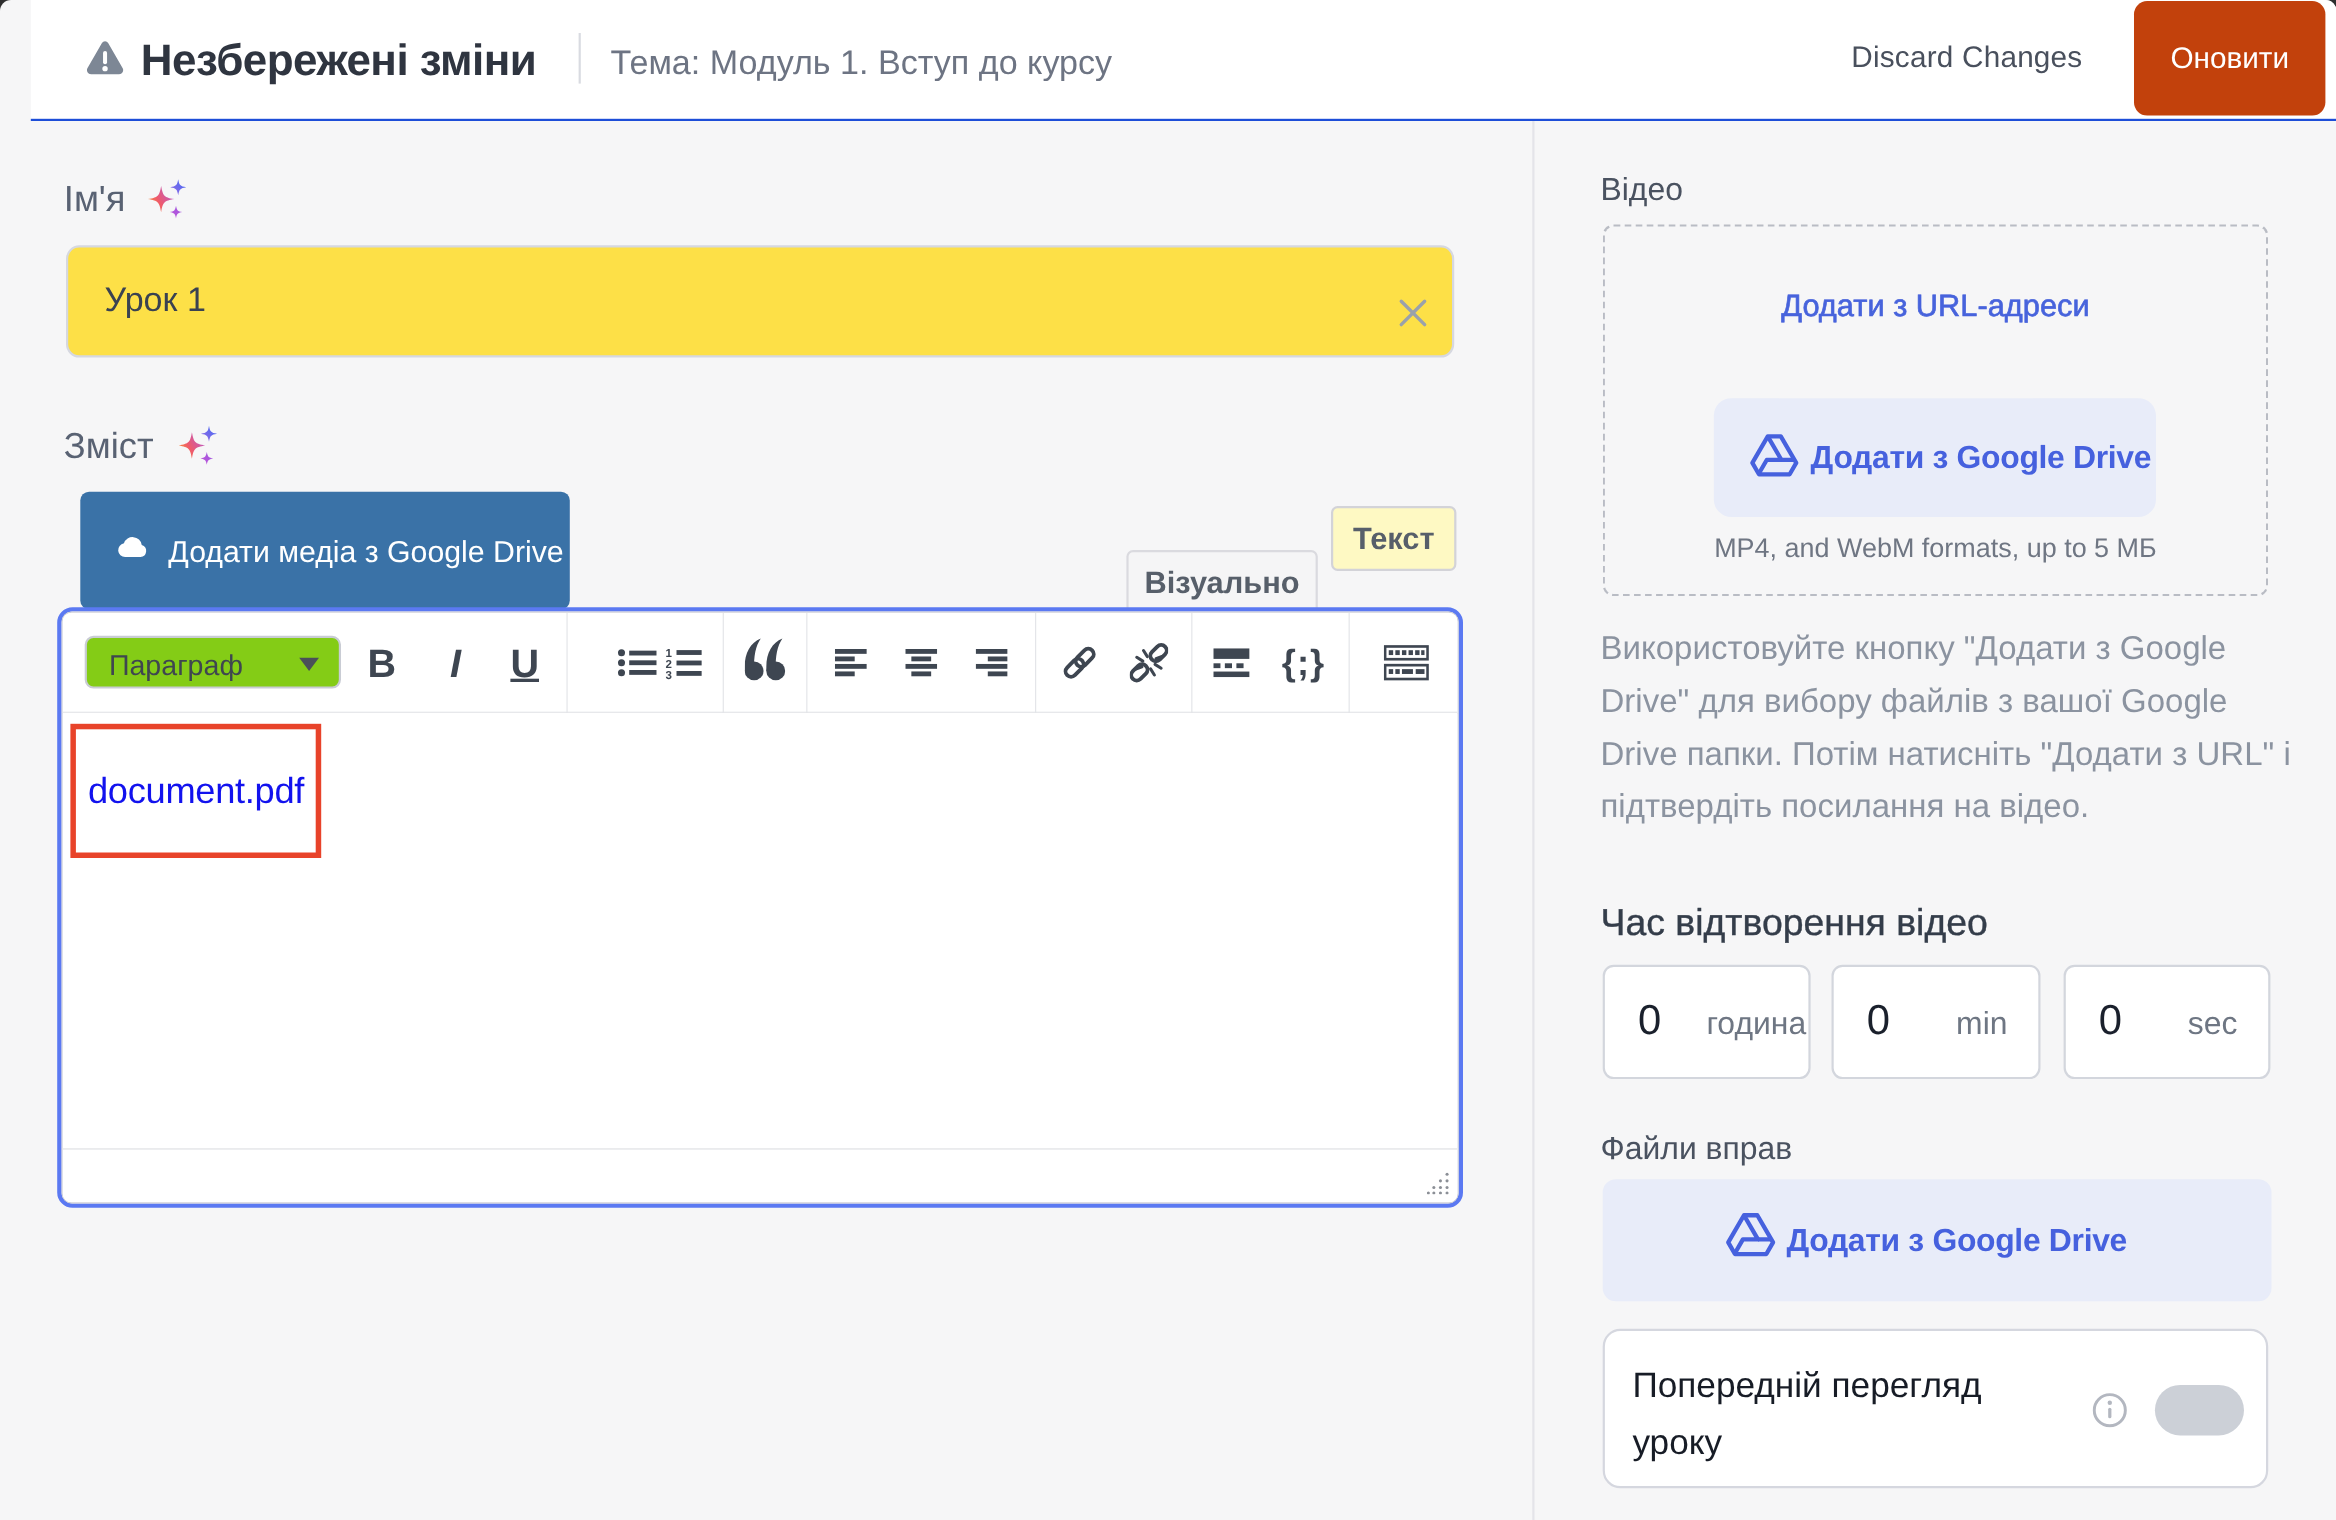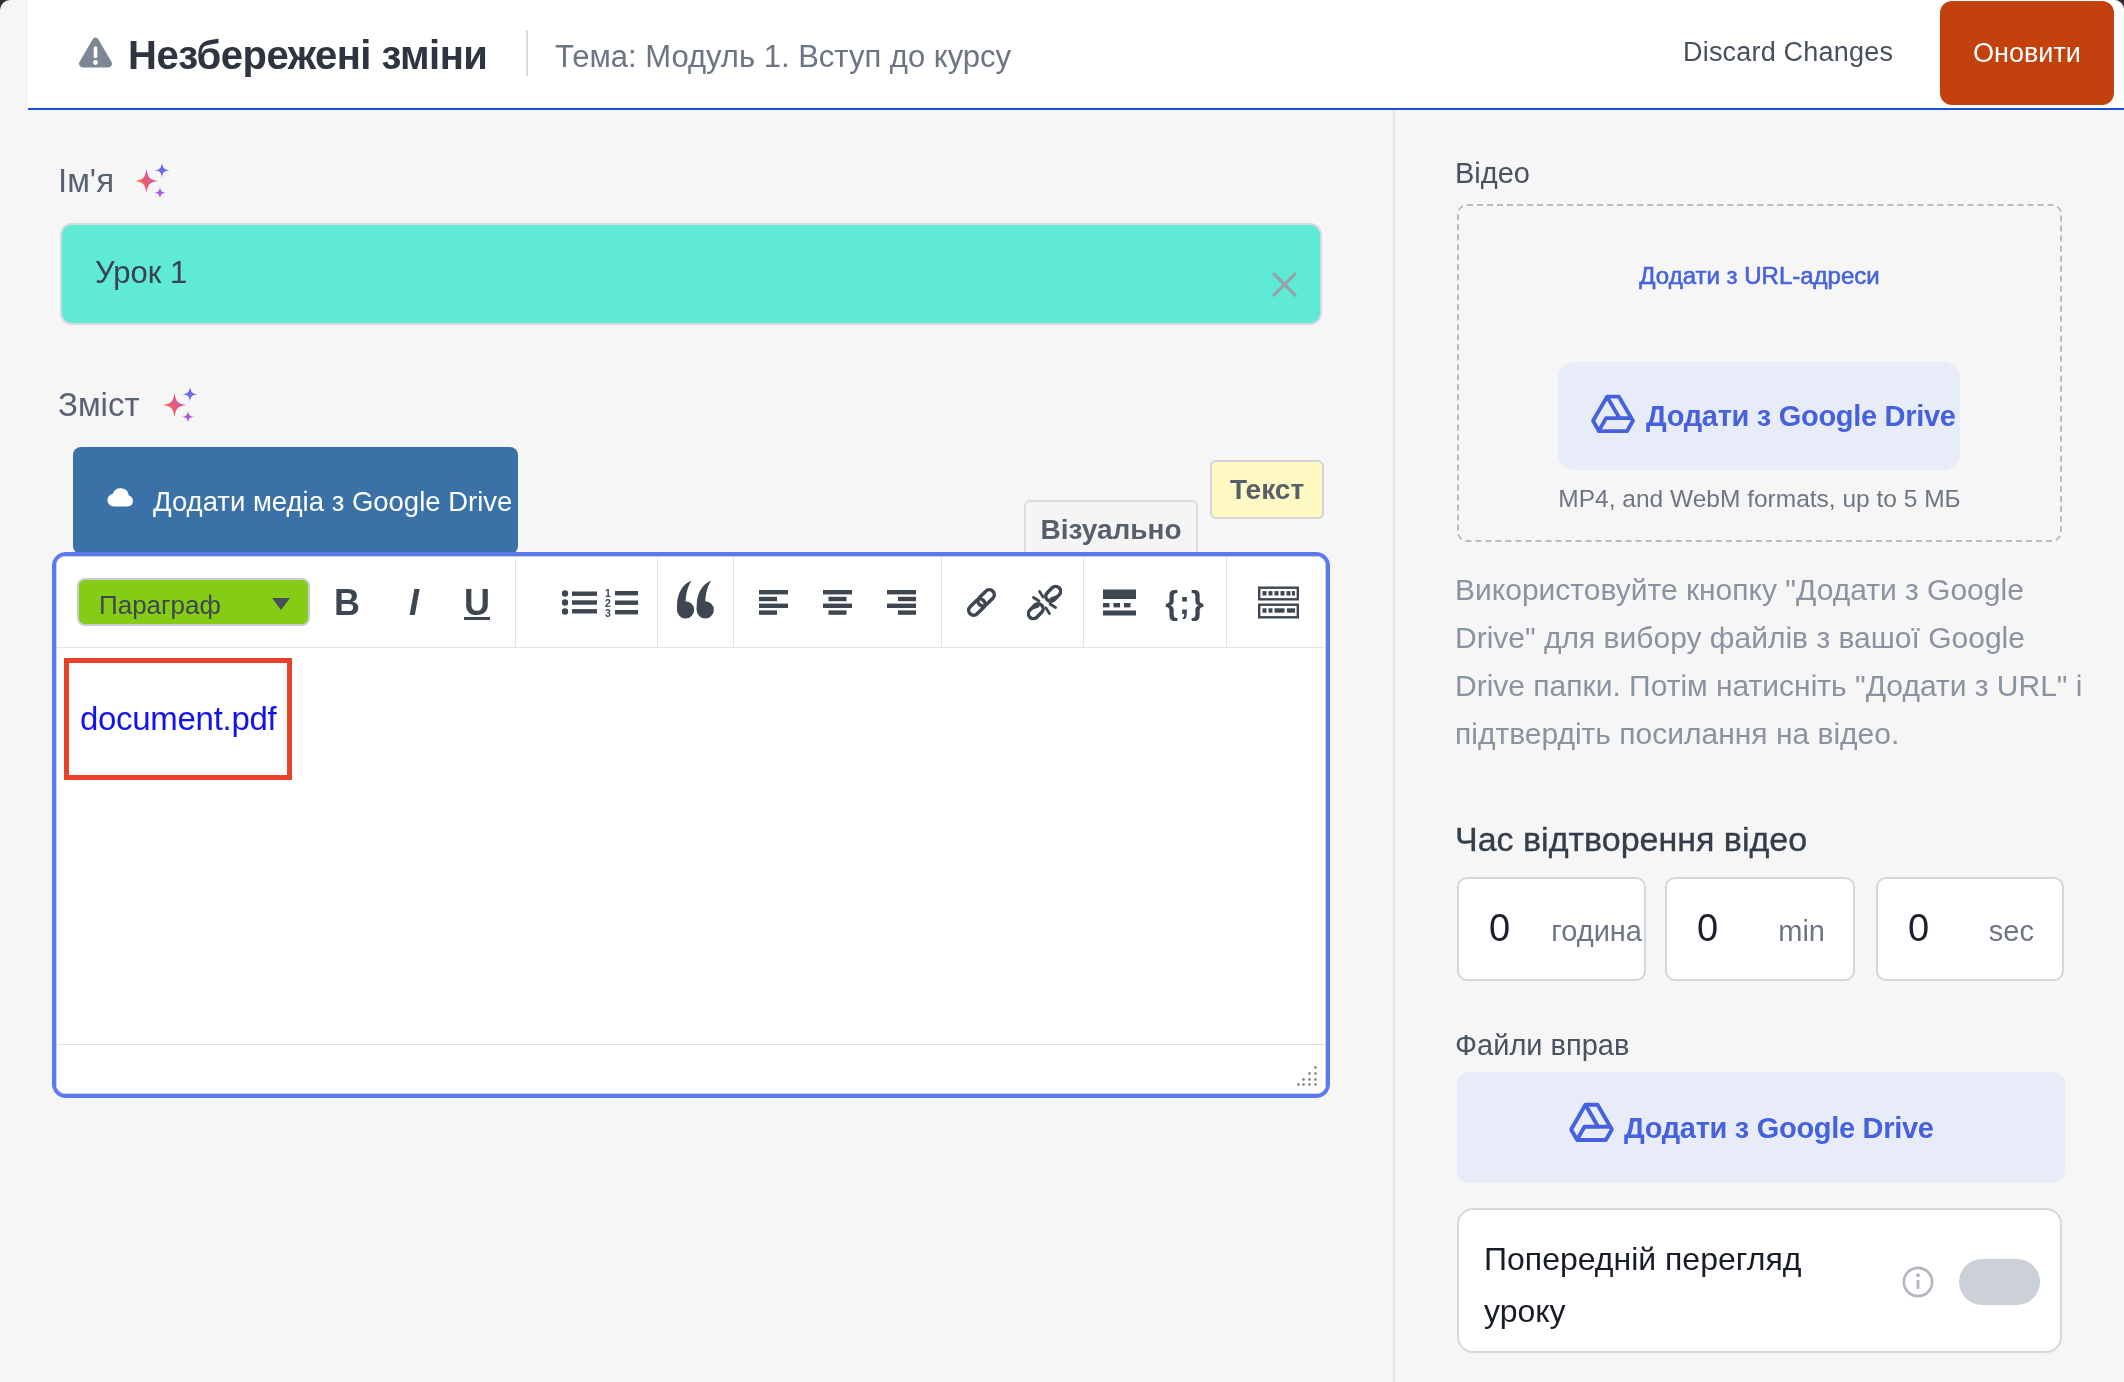--- a/index.html
+++ b/index.html
@@ -6,21 +6,21 @@
 html,body { width:2124px; height:1382px; background:#2e2e2e; font-family:"Liberation Sans", sans-serif; }
 .page { position:relative; width:2124px; height:1382px; background:#f6f6f7; border-radius:10px 10px 0 0; overflow:hidden; }
 .hdr { position:absolute; left:4px; top:0; width:2124px; height:110px; background:#fff; border-bottom:2px solid #1d4ed8;margin-left:24px; }
 .h1 { position:absolute; left:100px; top:33px; font-size:40px; font-weight:700; color:#2f3540; letter-spacing:-0.5px; }
 .hdiv { position:absolute; left:498px; top:30px; width:2px; height:46px; background:#d9dbe1; }
 .sub { position:absolute; left:527px; top:39px; font-size:31px; color:#6d7483; }
 .discard { position:absolute; left:1655px; top:37px; font-size:27px; color:#49505d; font-weight:500; letter-spacing:0.2px; }
 .btn-update { position:absolute; left:1912px; top:1px; width:174px; height:104px; background:#c2410c; border-radius:12px; color:#fff; font-size:27px; text-align:center; line-height:104px; }
 
 .lbl { position:absolute; font-size:33px; color:#596273; }
-.inp { position:absolute; left:60px; top:223px; width:1262px; height:102px; background:#5eead4; border:2px solid #d6d8e0; border-radius:12px; }
+.inp { position:absolute; left:60px; top:223px; width:1262px; height:102px; background:#fde047; border:2px solid #d6d8e0; border-radius:12px; }
 .inp .txt { position:absolute; left:33px; top:30px; font-size:31px; color:#3a4251; }
 .mediabtn { position:absolute; left:73px; top:447px; width:445px; height:107px; background:#3a72a7; border-radius:8px; }
 .mediabtn .t { position:absolute; left:80px; top:39px; font-size:27.5px; color:#fff; white-space:nowrap; }
 .tab { position:absolute; top:460px; height:59px; font-size:28px; font-weight:700; color:#575f6a; text-align:center; border-radius:6px; line-height:55px; }
 .tab1 { left:1024px; width:174px; background:#f5f5f6; border:2px solid #dadadf;margin-top:40px; }
 .tab2 { left:1210px; width:114px; background:#fef9c3; border:2px solid #d3d3d8; }
 
 .edwrap { position:absolute; left:52px; top:552px; width:1278px; height:546px; border:4px solid #5b79f2; border-radius:14px; background:#fff; }
 .edinner { position:absolute; left:0; top:0; right:0; bottom:0; border:1px solid #cfd0d6; border-radius:9px; overflow:hidden; }
 .toolbar { position:absolute; left:0; top:0; right:0; height:91px; background:#fff; border-bottom:1px solid #e2e3e7; }
@@ -30,21 +30,21 @@
 .dd .c { position:absolute; right:18px; top:18px; width:0; height:0; border-left:9px solid transparent; border-right:9px solid transparent; border-top:12px solid #4a5058; }
 .tbtn { position:absolute; top:0; height:91px; display:flex; align-items:center; justify-content:center; color:#3e4651; }
 .content { position:absolute; left:0; top:92px; right:0; height:396px; background:#fff; }
 .redbox { position:absolute; left:7px; top:9px; width:228px; height:122px; border:5px solid #e8432a; display:flex; align-items:center; padding-left:11px; }
 .redbox a { font-size:33px; letter-spacing:-0.3px; color:#1212ee; text-decoration-thickness:3px; text-underline-offset:5px; }
 .statusbar { position:absolute; left:0; top:487px; right:0; height:49px; background:#fff; border-top:1px solid #dcdee2; }
 
 .vdiv { position:absolute; left:1393px; top:110px; width:2px; height:1272px; background:#e4e4e9; }
 .s-lbl { position:absolute; font-size:29px; color:#4a5260; }
 .dashed { position:absolute; left:1457px; top:204px; width:605px; height:338px; border:2px dashed #b9bcc4; border-radius:10px; }
-.urllink { position:absolute; left:1457px; top:262px; width:605px; text-align:center; font-size:24px; color:#4763dc; -webkit-text-stroke:0.6px #4763dc; }
+.urllink { position:absolute; left:1457px; top:262px; width:605px; text-align:center; font-size:28px; color:#4763dc; -webkit-text-stroke:0.6px #4763dc; }
 .drivebtn1 { position:absolute; left:1558px; top:362px; width:402px; height:108px; background:#e8ecf9; border-radius:16px; }
 .formats { position:absolute; left:1457px; top:485px; width:605px; text-align:center; font-size:24.5px; color:#6f7683; }
 .para { position:absolute; left:1455px; top:566px; width:680px; font-size:30px; line-height:48px; color:#8b93a0; }
 .h2 { position:absolute; left:1455px; top:820px; font-size:34px; color:#343d4a; -webkit-text-stroke:0.35px #343d4a; }
 .tbox { position:absolute; top:877px; height:104px; background:#fff; border:2px solid #d3d6dd; border-radius:10px; }
 .tbox .z { position:absolute; left:30px; top:28px; font-size:38px; color:#1a202c; }
 .tbox .u { position:absolute; right:28px; top:36px; font-size:29px; color:#6e7683; }
 .drivebtn2 { position:absolute; left:1457px; top:1072px; width:608px; height:111px; background:#e8ecf9; border-radius:12px; }
 .gdtext { font-size:29px; font-weight:700; color:#4661de; letter-spacing:-0.3px; white-space:nowrap; }
 .prevbox { position:absolute; left:1457px; top:1208px; width:605px; height:145px; background:#fff; border:2px solid #d5d7df; border-radius:16px; }

